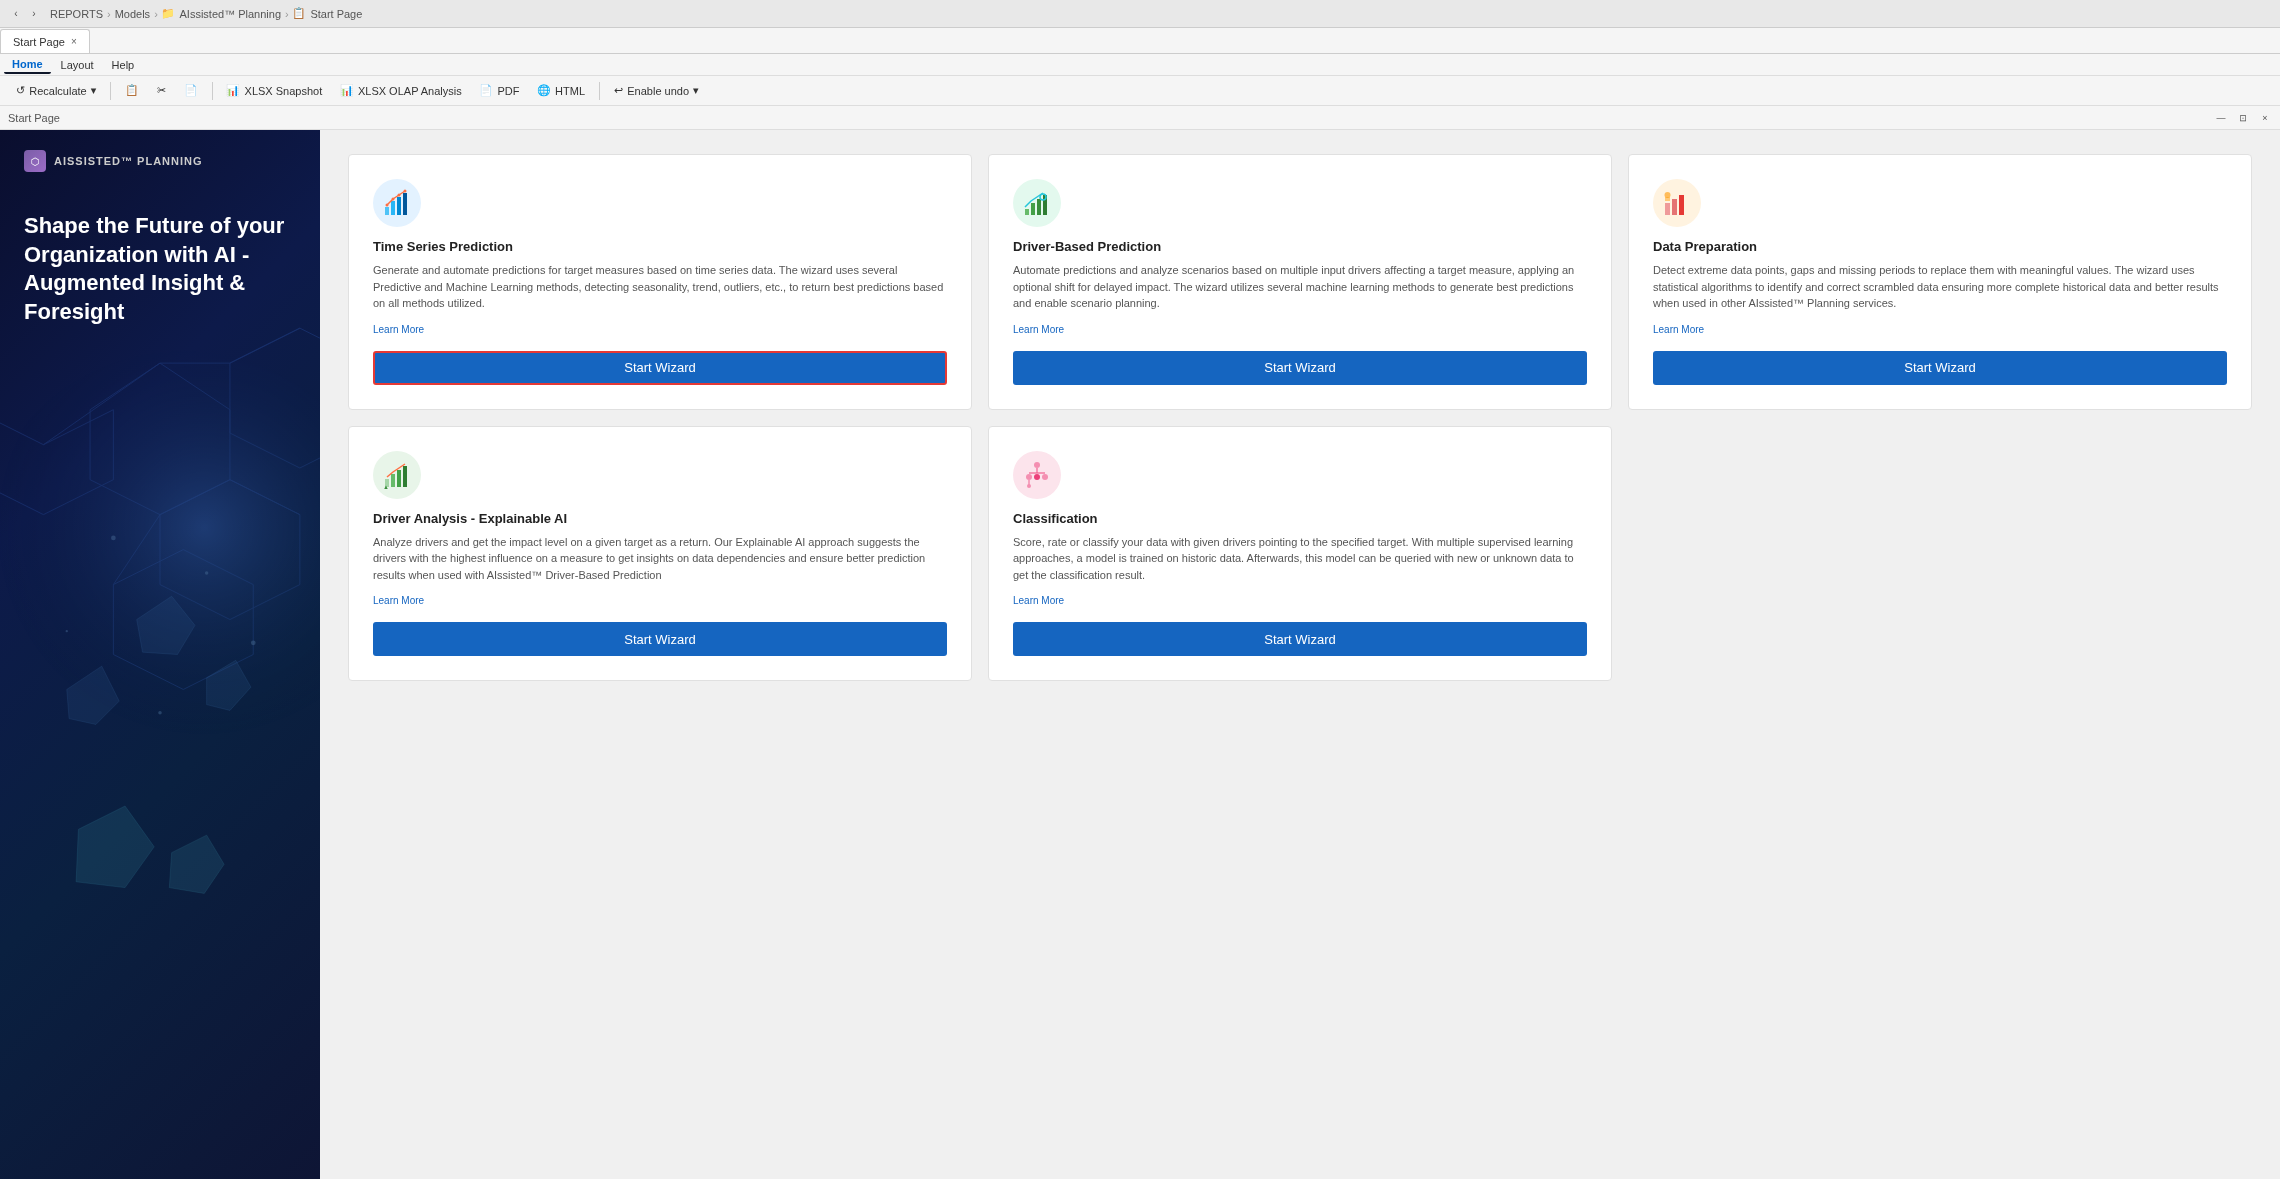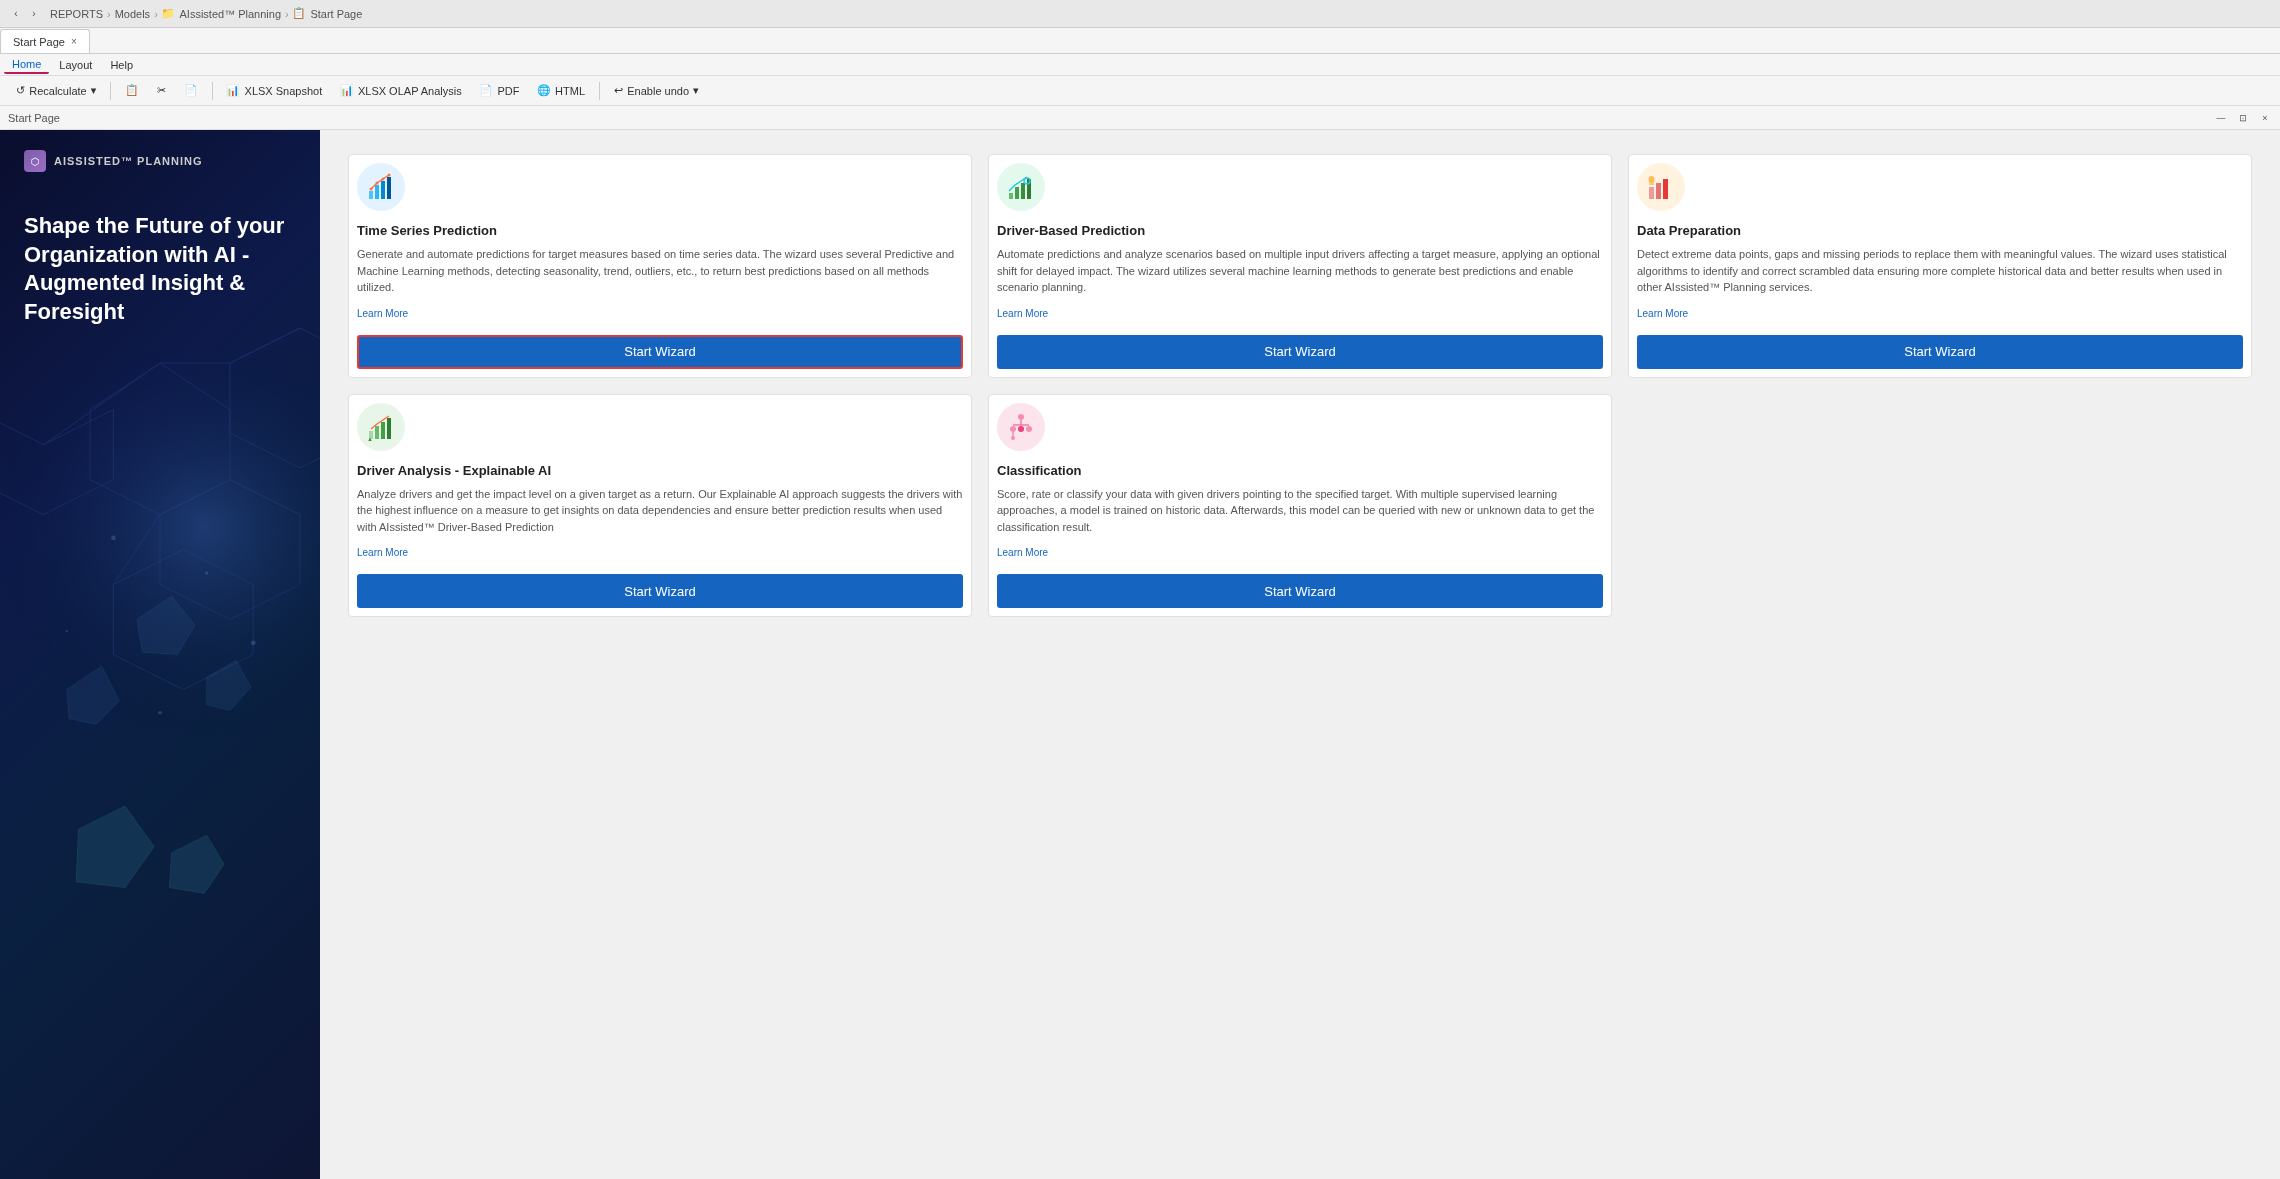--- a/index.html
+++ b/index.html
@@ -54,21 +54,21 @@
       border-bottom: 1px solid #ddd;
       gap: 2px;
     }
     .menu-item {
       padding: 2px 8px;
       font-size: 11px;
       cursor: pointer;
       color: #333;
       border-radius: 2px;
     }
-    .menu-item.active { color: #0066cc; border-bottom: 2px solid #be185d; }
+    .menu-item.active { color: #0066cc; border-bottom: 2px solid #0f172a; font-weight: bold; }
 
     
     .toolbar {
       height: 30px;
       background: #f5f5f5;
       display: flex;
       align-items: center;
       padding: 0 8px;
       border-bottom: 1px solid #ddd;
       gap: 2px;
@@ -175,21 +175,21 @@
 
     
     .cards-grid {
       display: grid;
       grid-template-columns: repeat(3, 1fr);
       gap: 16px;
     }
     .wizard-card {
       background: #fff;
       border-radius: 4px;
-      padding: 8px;
+      padding: 24px;
       display: flex;
       flex-direction: column;
       gap: 8px;
       border: 1px solid #e0e0e0;
     }
     .card-icon {
       width: 48px;
       height: 48px;
       border-radius: 50%;
       display: flex;

